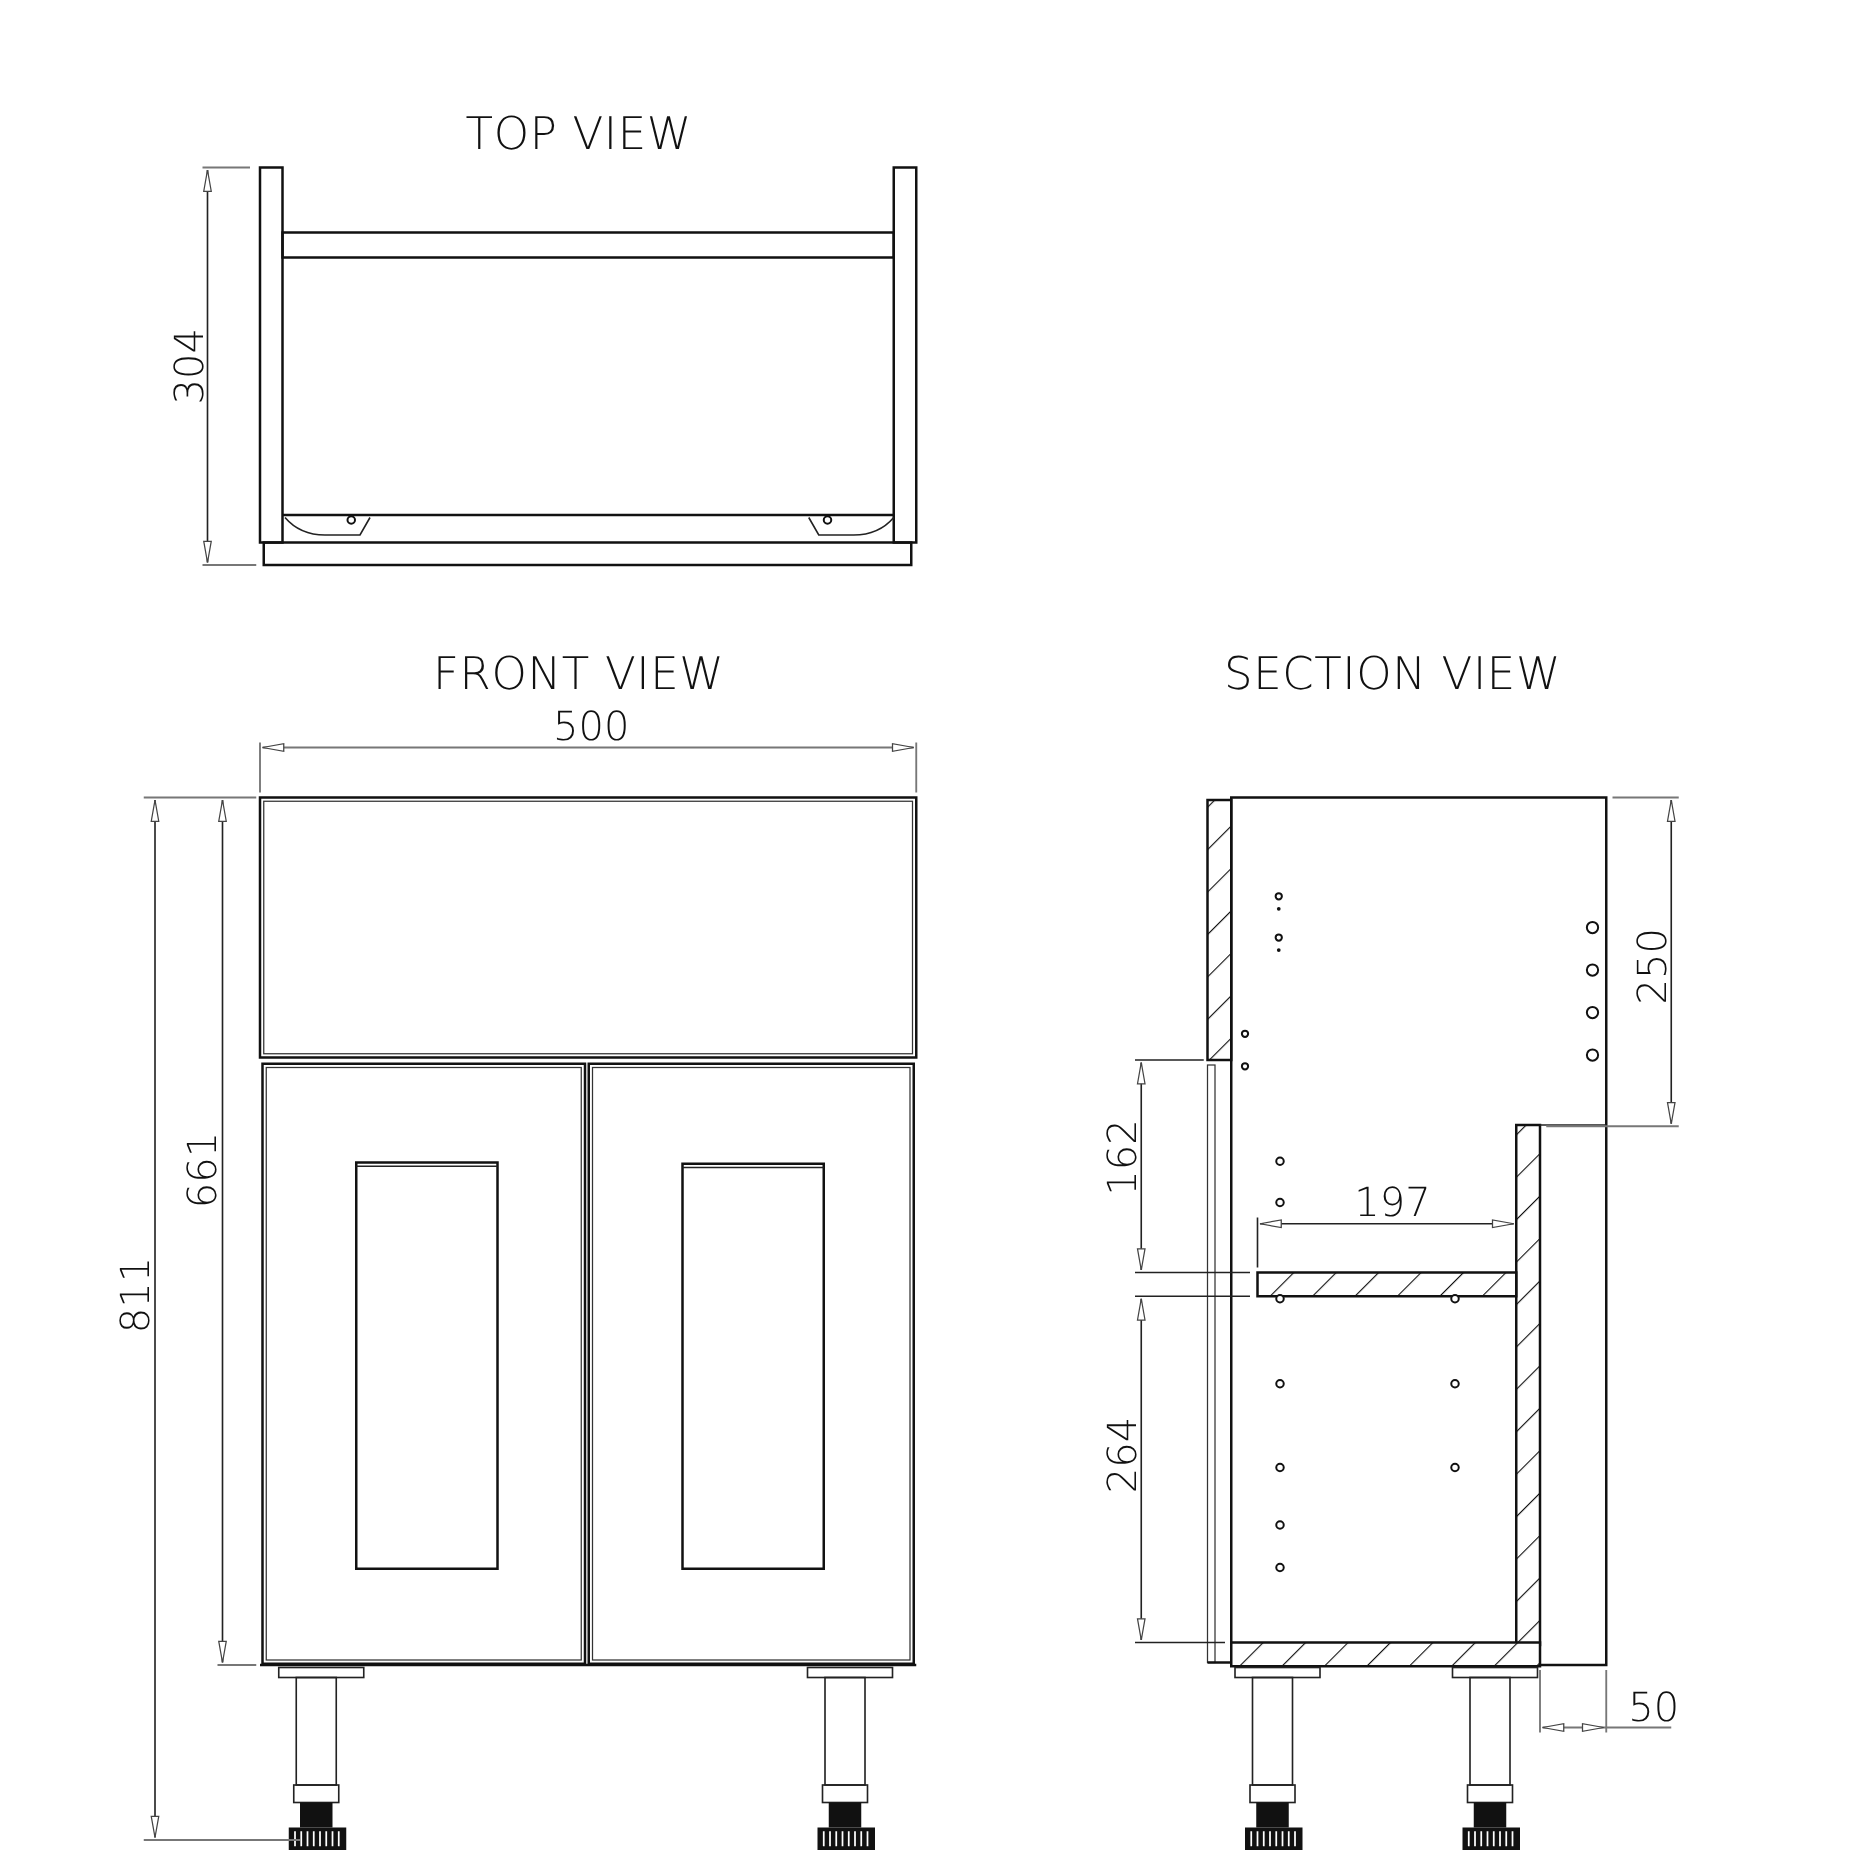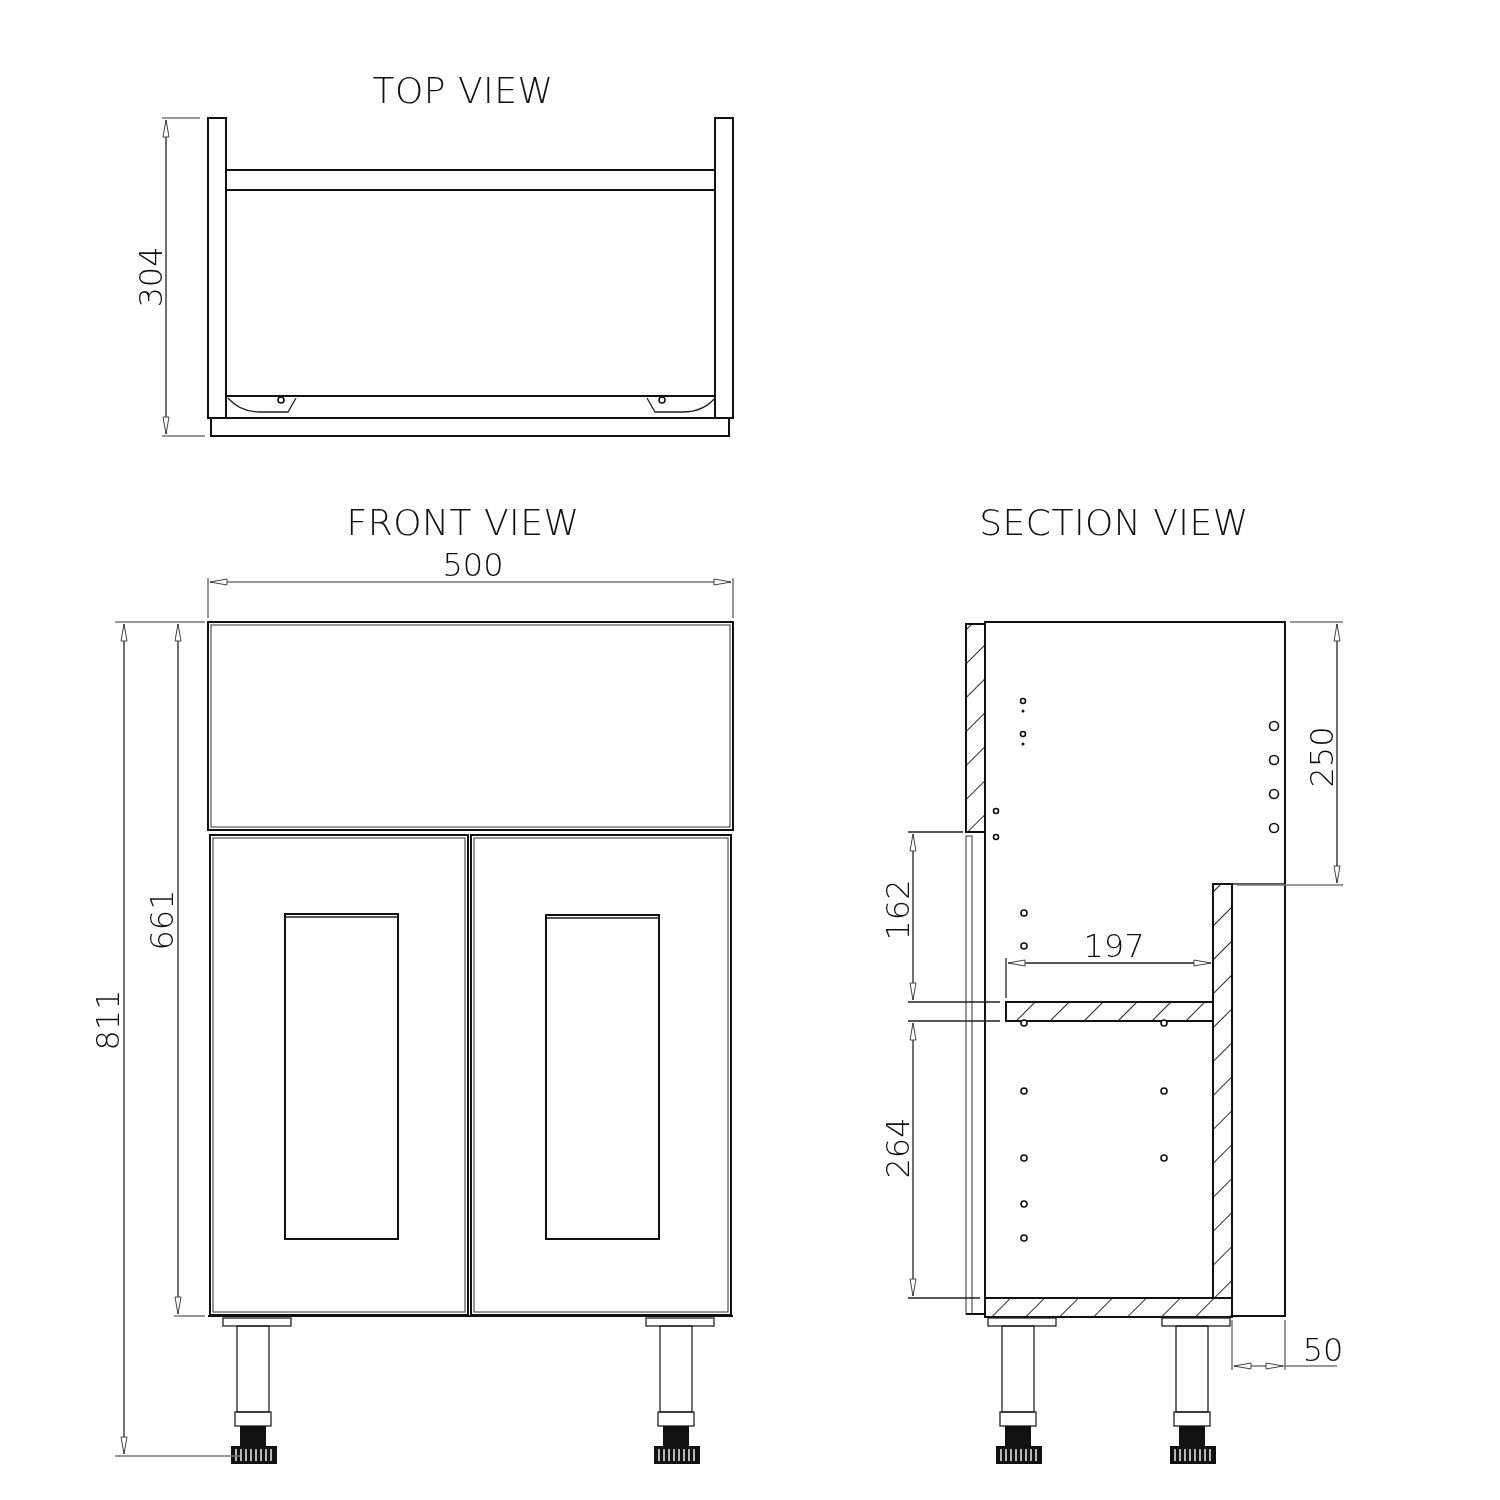--- a/index.html
+++ b/index.html
@@ -1,17 +1,17 @@
 <!DOCTYPE html>
 <html><head>
 <meta charset="utf-8">
 <style>
   html, body { margin: 0; padding: 0; background: #ffffff; }
   body { width: 1500px; height: 1500px; overflow: hidden; font-family: "Liberation Sans", "DejaVu Sans", sans-serif; }
-  #canvas { position: absolute; left: 0; top: 0; width: 1500px; height: 1412px; }
+  #canvas { position: absolute; left: 0; top: 16px; width: 1500px; height: 1412px; }
   svg text { font-family: "DejaVu Sans", "Liberation Sans", sans-serif; fill: #111; }
   .title { font-size: 36px; font-weight: 300; letter-spacing: 0.5px; }
   .dim { font-size: 32px; font-weight: 300; }
   .ln { stroke: #111; stroke-width: 2; fill: none; }
   .ln-thin { stroke: #222; stroke-width: 1.3; fill: none; }
   .ln-grey { stroke: #777; stroke-width: 1.5; fill: none; }
   .ln-dbl { stroke: #333; stroke-width: 1; fill: none; }
   .hole { stroke: #111; stroke-width: 1.6; fill: #fff; }
   .dot { fill: #111; }
   .hatch-fill { fill: url(#hatch); stroke: #111; stroke-width: 2; }

